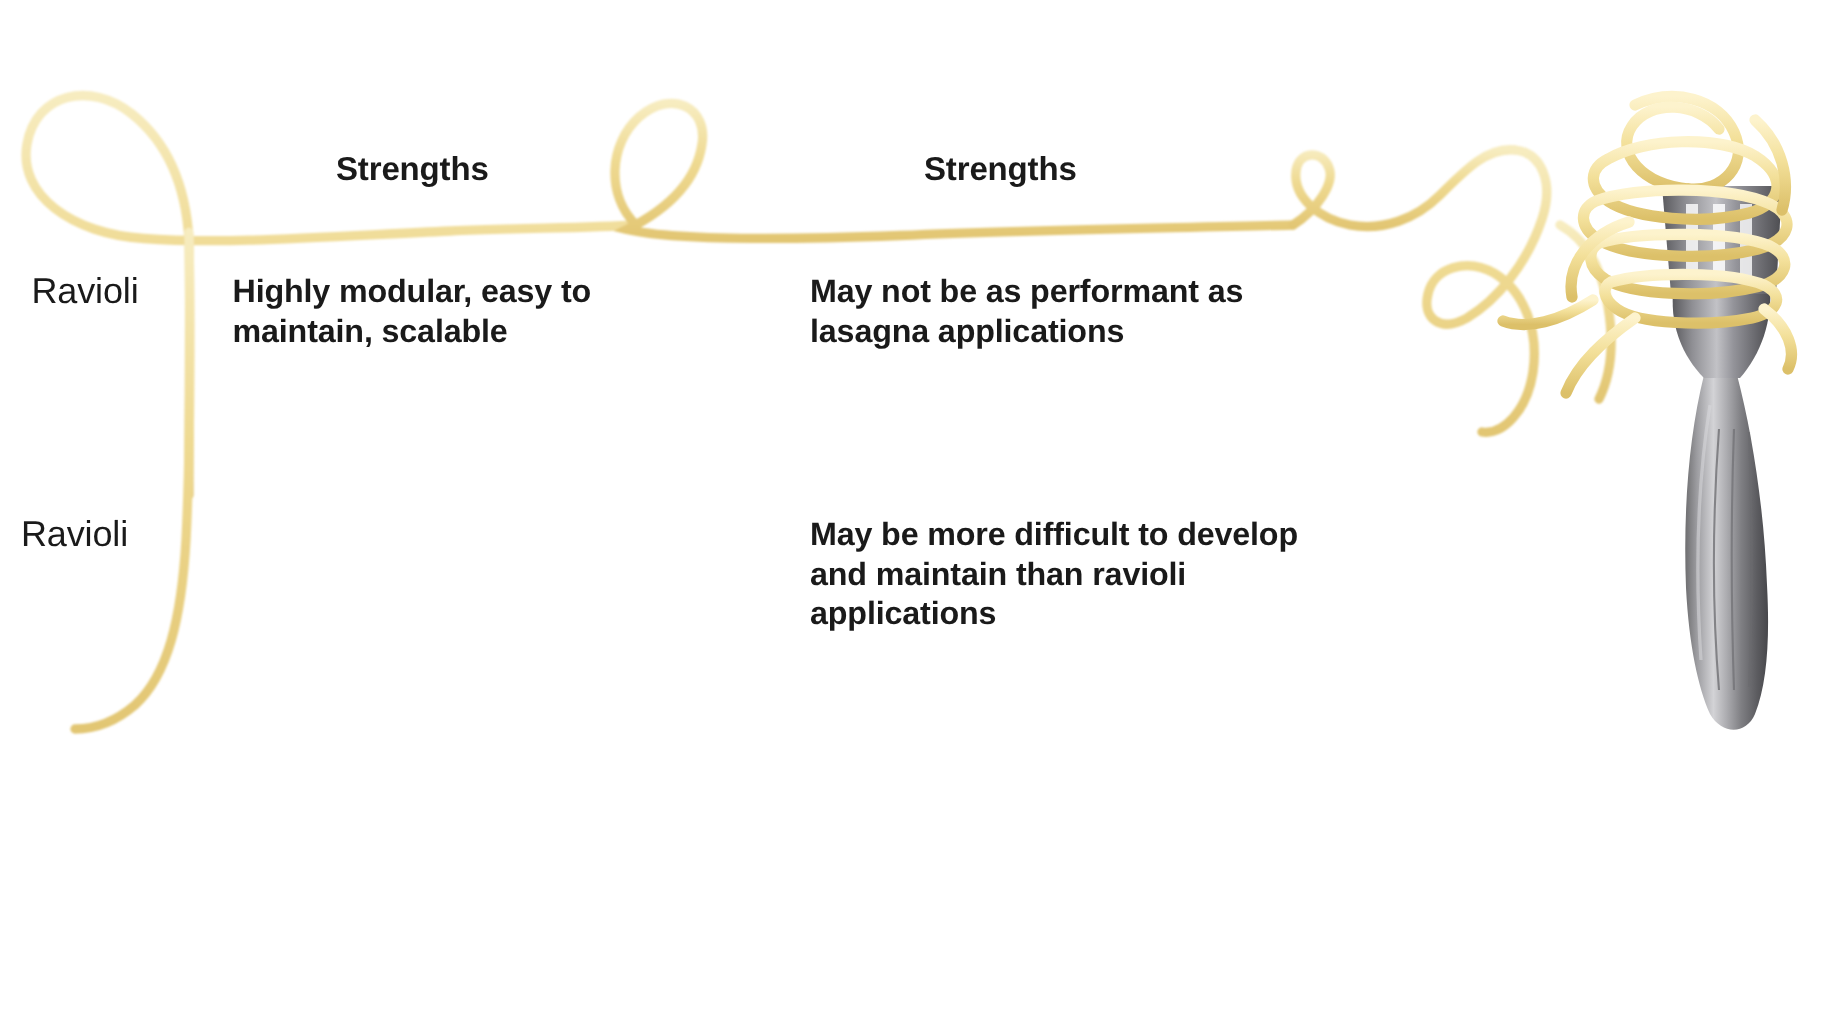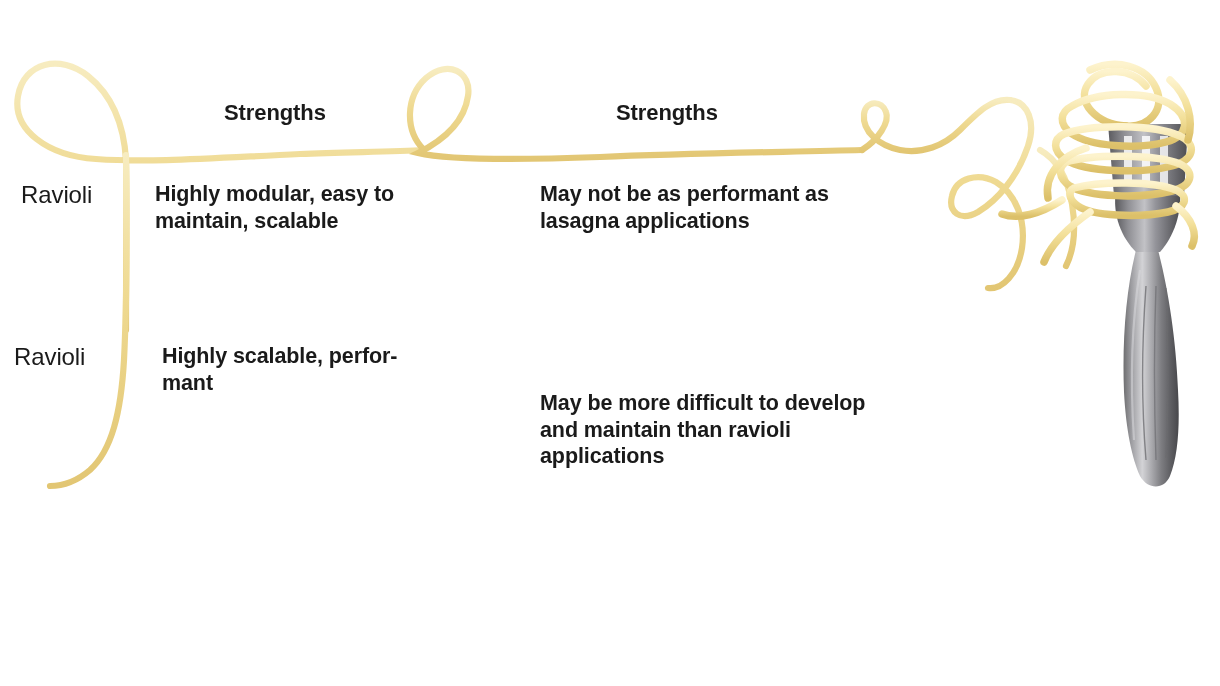--- a/index.html
+++ b/index.html
@@ -63,21 +63,21 @@
   }
   #head-strengths { left: 224px; top: 99px; }
   #head-weaknesses { left: 616px; top: 99px; }
 
   #label-ravioli { left: 21px; top: 181px; }
   #label-lasagna { left: 14px; top: 343px; }
 
   #cell-ravioli-strength  { left: 155px; top: 181px; width: 340px; }
   #cell-ravioli-weakness  { left: 540px; top: 181px; width: 400px; }
   #cell-lasagna-strength  { left: 162px; top: 343px; width: 330px; }
-  #cell-lasagna-weakness  { left: 540px; top: 343px; width: 420px; margin-top: 47px; }
+  #cell-lasagna-weakness  { left: 540px; top: 343px; width: 420px; }
 </style>
 </head>
 <body>
 
 <div id="stage">
 
   <svg class="noodle-layer" viewBox="0 0 1220 686" width="1220" height="686">
     <defs>
       <linearGradient id="noodGrad" x1="0" y1="0" x2="0" y2="1">
         <stop offset="0%" stop-color="#f7ecc0"></stop>
@@ -211,20 +211,18 @@
   <div class="txt row-label" id="label-ravioli">Ravioli</div>
 
   <div class="txt cell" id="cell-ravioli-strength">Highly modular, easy to
 maintain, scalable</div>
 
   <div class="txt cell" id="cell-ravioli-weakness">May not be as performant as
 lasagna applications</div>
 
   <div class="txt row-label" id="label-lasagna">Ravioli</div>
 
-  <div class="txt cell" id="cell-lasagna-strength">Highly scalable, perfor-
-mant</div>
 
   <div class="txt cell" id="cell-lasagna-weakness">May be more difficult to develop
 and maintain than ravioli
 applications</div>
 
 </div>
 
 </body></html>

